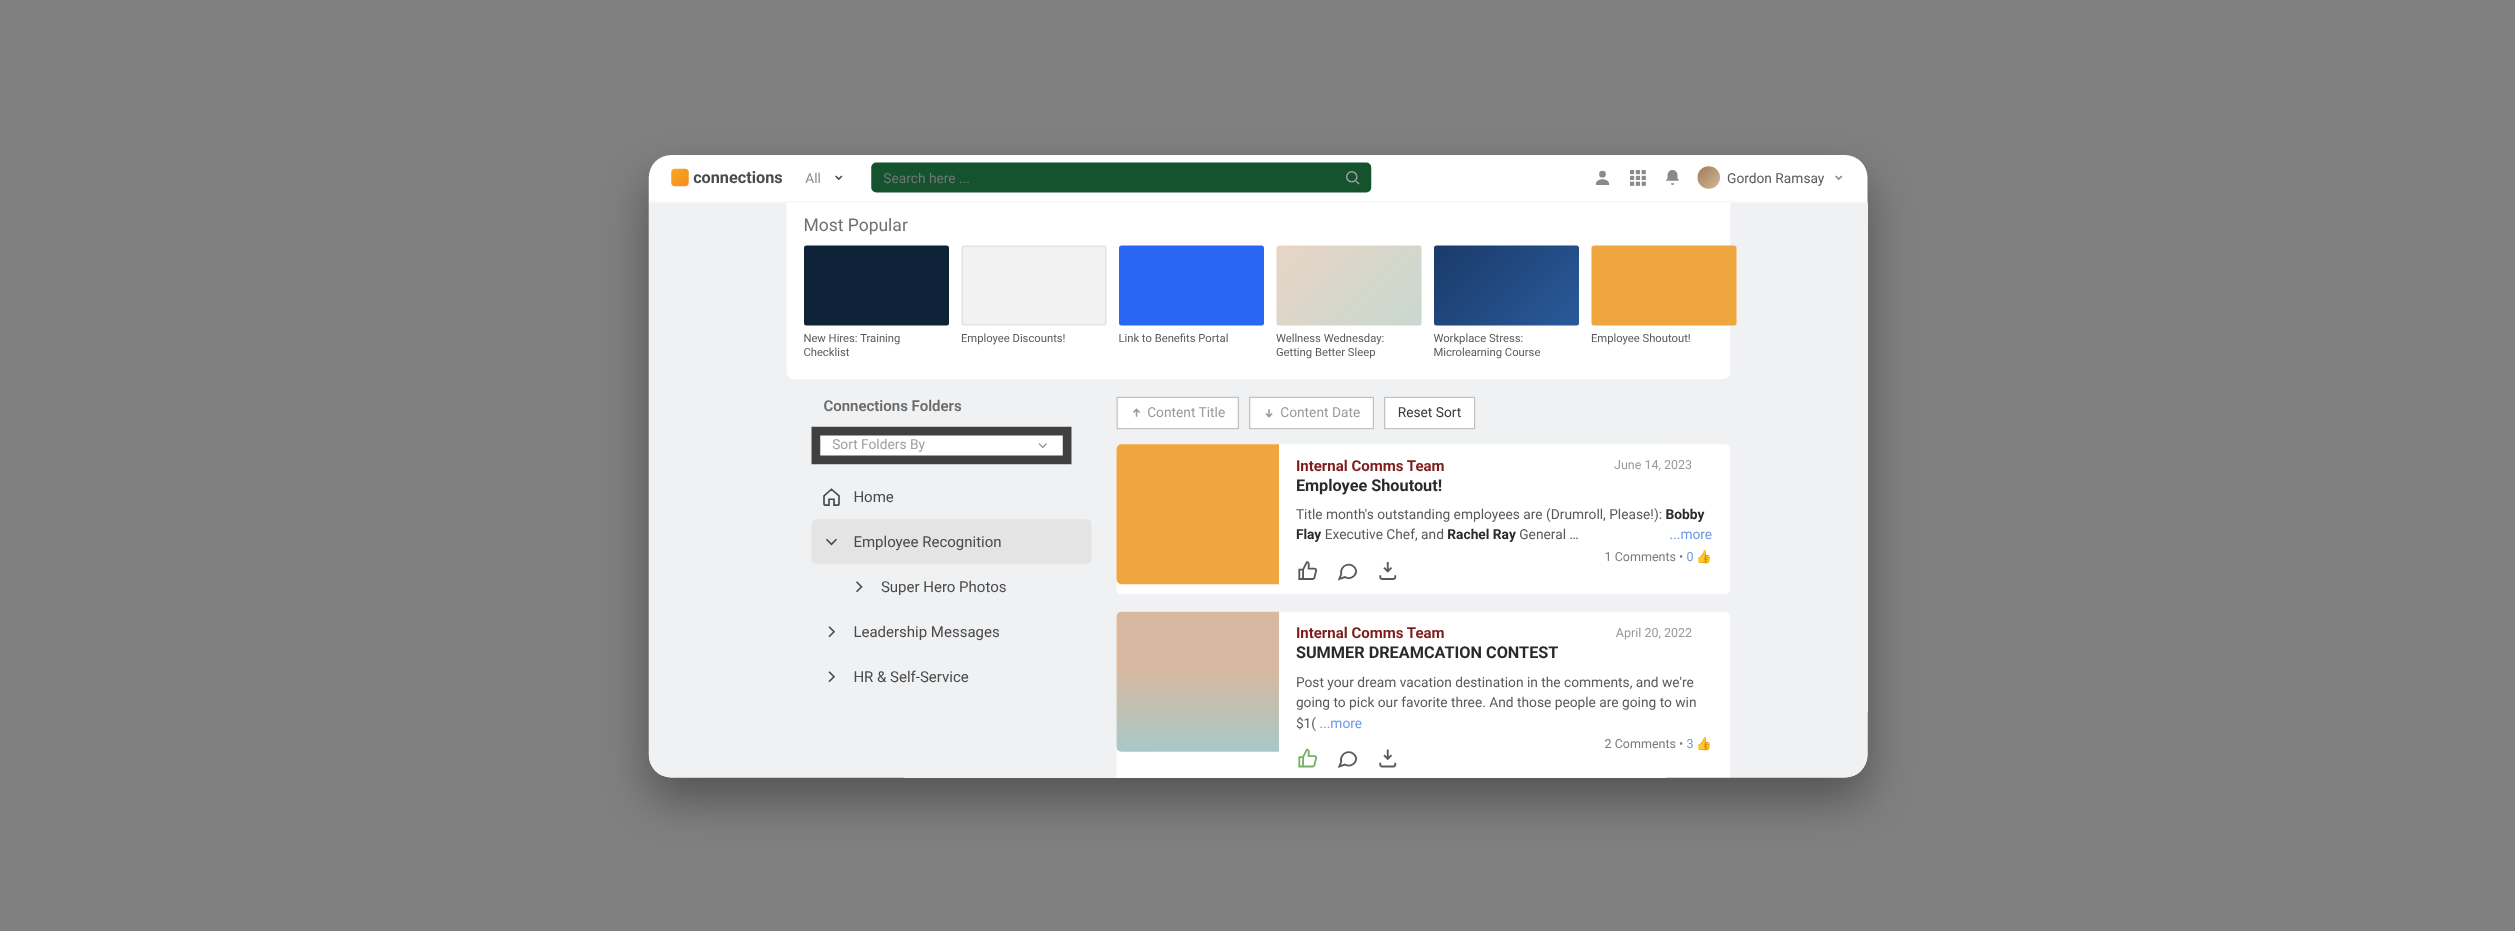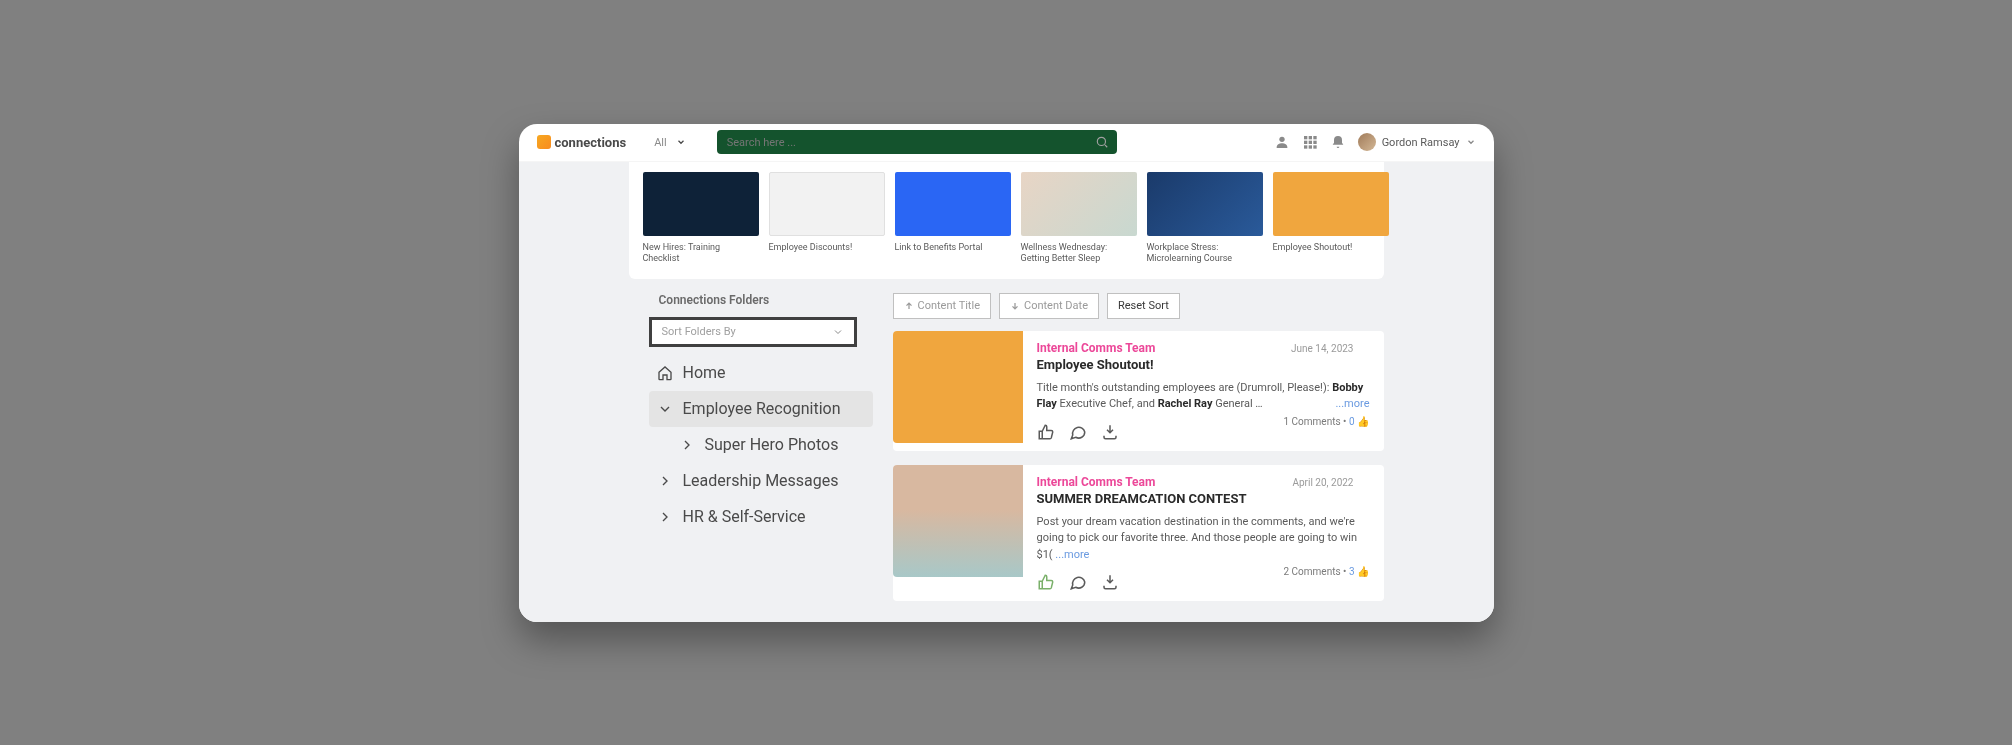--- a/index.html
+++ b/index.html
@@ -1,18 +1,18 @@
 <!DOCTYPE html>
 <html><head>
 <meta charset="utf-8">
 <style>
 *{box-sizing:border-box;margin:0;padding:0;font-family:-apple-system,BlinkMacSystemFont,"Segoe UI",Roboto,Arial,sans-serif}
 body{background:#808080;width:2012px;height:745px;display:flex;align-items:center;justify-content:center}
 .window{width:975px;height:498px;background:#fff;border-radius:18px;box-shadow:0 18px 36px rgba(0,0,0,.35);overflow:hidden;display:flex;flex-direction:column}
-.header{height:38px;display:flex;align-items:center;padding:0 18px;gap:28px;border-bottom:1px solid #f5f5f5}
+.header{height:38px;display:flex;align-items:center;padding:0 18px;gap:18px;border-bottom:1px solid #f5f5f5}
 .logo{display:flex;align-items:center;gap:4px}
 .logo-mark{width:14px;height:14px;background:linear-gradient(135deg,#f6a821,#f98b1f);border-radius:3px}
 .logo-text{font-size:13px;font-weight:700;color:#4a4a4a}
 .all-sel{display:flex;align-items:center;gap:6px;font-size:11px;color:#8a8a8a}
 .search-wrap{position:relative;flex:1;max-width:400px}
 .search-in{width:100%;height:24px;border:none;background:#14532d;border-radius:4px;font-size:11px;color:#a0a0a0;padding:0 28px 0 10px}
 .search-ic{position:absolute;right:8px;top:5px;color:#a0a0a0}
 .header-right{margin-left:auto;display:flex;align-items:center;gap:12px}
 .ic-btn{width:16px;height:16px;color:#8a8a8a}
 .user-area{display:flex;align-items:center;gap:6px}
@@ -27,35 +27,35 @@
 .pop-label{font-size:9px;color:#5a5a5a;margin-top:6px;line-height:1.3}
 .th-dark{background:#0e2238}
 .th-doc{background:#f2f2f2;border:1px solid #e0e0e0}
 .th-blue{background:#2a66f4}
 .th-well{background:linear-gradient(135deg,#e8d5c5,#c8d8d0);position:relative}
 .th-stress{background:linear-gradient(135deg,#1a3a6a,#2a5a9a)}
 .th-feat{background:#f0a63e;position:relative}
 .body-row{display:flex;gap:20px;margin:14px 110px 0 130px}
 .sidebar{width:224px}
 .side-title{font-size:12px;font-weight:600;color:#6a6a6a;margin:0 0 10px 10px}
-.sort-sel{width:208px;height:30px;border:3px solid #404040;background:#fff;display:flex;align-items:center;justify-content:space-between;padding:0 10px;font-size:11px;color:#a0a0a0;margin-bottom:8px}
-.nav-item{display:flex;align-items:center;gap:10px;height:36px;padding:0 8px;font-size:16px;color:#4a4a4a;border-radius:4px;cursor:pointer}
+.sort-sel{width:208px;height:30px;border:7px solid #404040;background:#fff;display:flex;align-items:center;justify-content:space-between;padding:0 10px;font-size:11px;color:#a0a0a0;margin-bottom:8px}
+.nav-item{display:flex;align-items:center;gap:10px;height:36px;padding:0 8px;font-size:12px;color:#4a4a4a;border-radius:4px;cursor:pointer}
 .nav-item.active{background:#e4e4e4}
 .nav-item.indent{padding-left:30px}
 .nav-ic{width:16px;height:16px;color:#4a4a4a;flex:0 0 16px}
 .main{flex:1}
 .sort-bar{display:flex;gap:8px;margin-bottom:12px}
 .sort-btn{height:26px;border:1px solid #c0c0c0;background:#fff;padding:0 10px;font-size:11px;color:#9a9a9a;display:flex;align-items:center;gap:4px}
 .sort-btn.reset{color:#3a3a3a}
 .post{background:#fff;border-radius:4px;display:flex;margin-bottom:14px}
 .post-thumb{width:130px;height:112px;border-radius:4px 0 0 4px;flex:0 0 130px}
 .pt-feat{background:#f0a63e}
 .pt-beach{background:linear-gradient(180deg,#d8b8a0 40%,#a8c8c8 100%)}
 .post-body{flex:1;padding:10px 14px;position:relative}
-.post-author{font-size:12px;font-weight:700;color:#ec4899}
+.post-author{font-size:12px;font-weight:700;color:#7f1d1d}
 .post-date{position:absolute;right:30px;top:12px;font-size:10px;color:#9a9a9a}
 .post-title{font-size:13px;font-weight:700;color:#2a2a2a;margin-top:2px}
 .post-text{font-size:11px;color:#5a5a5a;margin-top:8px;line-height:1.5}
 .post-text b{color:#2a2a2a}
 .more-link{color:#6a9ae0}
 .post-foot{display:flex;align-items:center;gap:14px;margin-top:10px}
 .act-ic{width:18px;height:18px;color:#5a5a5a}
 .act-ic.liked{color:#7ab06a}
 .post-meta{position:absolute;right:14px;bottom:24px;font-size:10px;color:#7a7a7a}
 .zero-link{color:#6a9ae0}
@@ -109,20 +109,21 @@
         <svg style="width:10px;height:10px;color:#8a8a8a" viewBox="0 0 24 24" fill="none" stroke="currentColor" stroke-width="3">
             <path d="M6 9l6 6 6-6"></path>
           </svg>
       </div>
     </div>
   </div>
 
   <div class="content">
 
     <div class="popular">
+      <div class="sec-title">Most Popular</div>
       <div class="pop-row">
         <div class="pop-card">
             <div class="pop-thumb th-dark"></div>
             <div class="pop-label">New Hires: Training Checklist</div>
           </div>
         <div class="pop-card">
             <div class="pop-thumb th-doc"></div>
             <div class="pop-label">Employee Discounts!</div>
           </div>
         <div class="pop-card">

